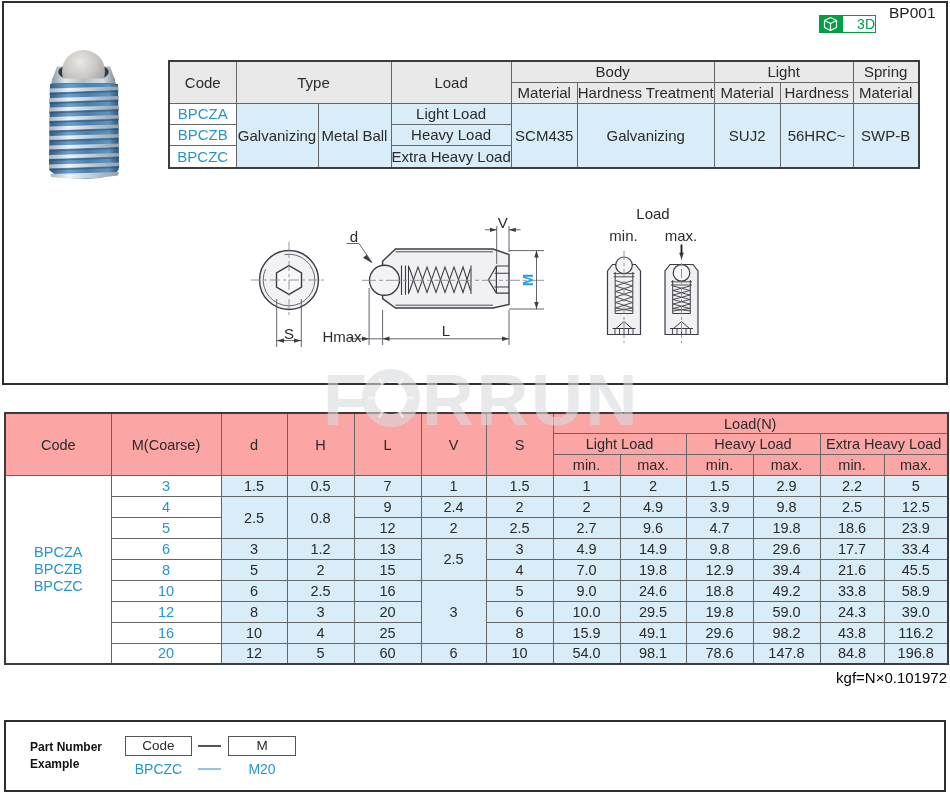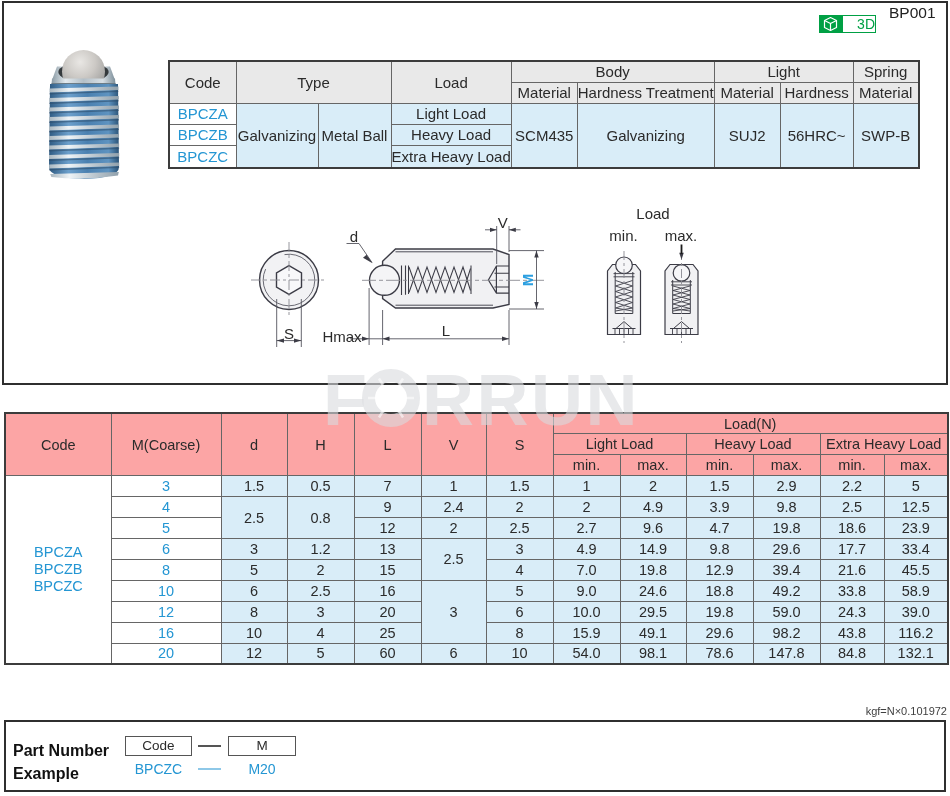--- a/index.html
+++ b/index.html
@@ -393,38 +393,38 @@
         <td class="bl">12</td>
         <td class="bl">5</td>
         <td class="bl">60</td>
         <td class="bl">6</td>
         <td class="bl">10</td>
         <td class="bl">54.0</td>
         <td class="bl">98.1</td>
         <td class="bl">78.6</td>
         <td class="bl">147.8</td>
         <td class="bl">84.8</td>
-        <td class="bl">132.1</td>
+        <td class="bl">196.8</td>
       </tr>
 </tbody>
   </table>
 
 <svg class="abs" style="left:320px; top:362px; z-index:50;" width="320" height="70" viewBox="0 0 320 70">
 <g fill="#d8dadd" fill-opacity="0.60">
   <text x="3" y="63" font-size="72" font-weight="bold">F</text>
   <text x="102" y="63" font-size="72" font-weight="bold" letter-spacing="2.5">RRUN</text>
 </g>
 <circle cx="71" cy="36" r="22.5" fill="none" stroke="#d8dadd" stroke-opacity="0.60" stroke-width="13"></circle>
 <g stroke="#fff" stroke-opacity="0.55" stroke-width="2.5" fill="none">
   <path d="M 59,16.5 L 63,23 M 83,16.5 L 79,23 M 48,36 L 56,36 M 86,36 L 94,36 M 59,55.5 L 63,49 M 83,55.5 L 79,49"></path>
 </g>
 </svg>
 
-<div class="abs" style="right:3px; top:705px; font-size:11px; color:#404040;">kgf=N×0.101972</div>
+<div class="abs" style="right:3px; top:669px; font-size:15px; color:#000000;">kgf=N×0.101972</div>
 
 <div class="abs" style="left:4px; top:720px; width:942px; height:71.5px; border:2px solid #2f2f2f;"></div>
-<div class="abs" style="left:13px; top:739px; font-size:16px; font-weight:bold; color:#111; line-height:23px;">Part Number<br>Example</div>
+<div class="abs" style="left:30px; top:739px; font-size:12px; font-weight:bold; color:#111; line-height:17px;">Part Number<br>Example</div>
 <div class="abs" style="left:125px; top:736px; width:67px; height:20px; border:1px solid #555; font-size:13.5px; text-align:center; line-height:18.5px;">Code</div>
 <div class="abs" style="left:198px; top:745px; width:23px; height:2px; background:#555;"></div>
 <div class="abs" style="left:228px; top:736px; width:68px; height:20px; border:1px solid #555; font-size:13.5px; text-align:center; line-height:18.5px;">M</div>
 <div class="abs blue" style="left:125px; top:761px; width:67px; font-size:14px; text-align:center;">BPCZC</div>
 <div class="abs" style="left:198px; top:768px; width:23px; height:1.5px; background:#8ec8e8;"></div>
 <div class="abs blue" style="left:228px; top:761px; width:68px; font-size:14px; text-align:center;">M20</div>
 
 </body></html>

